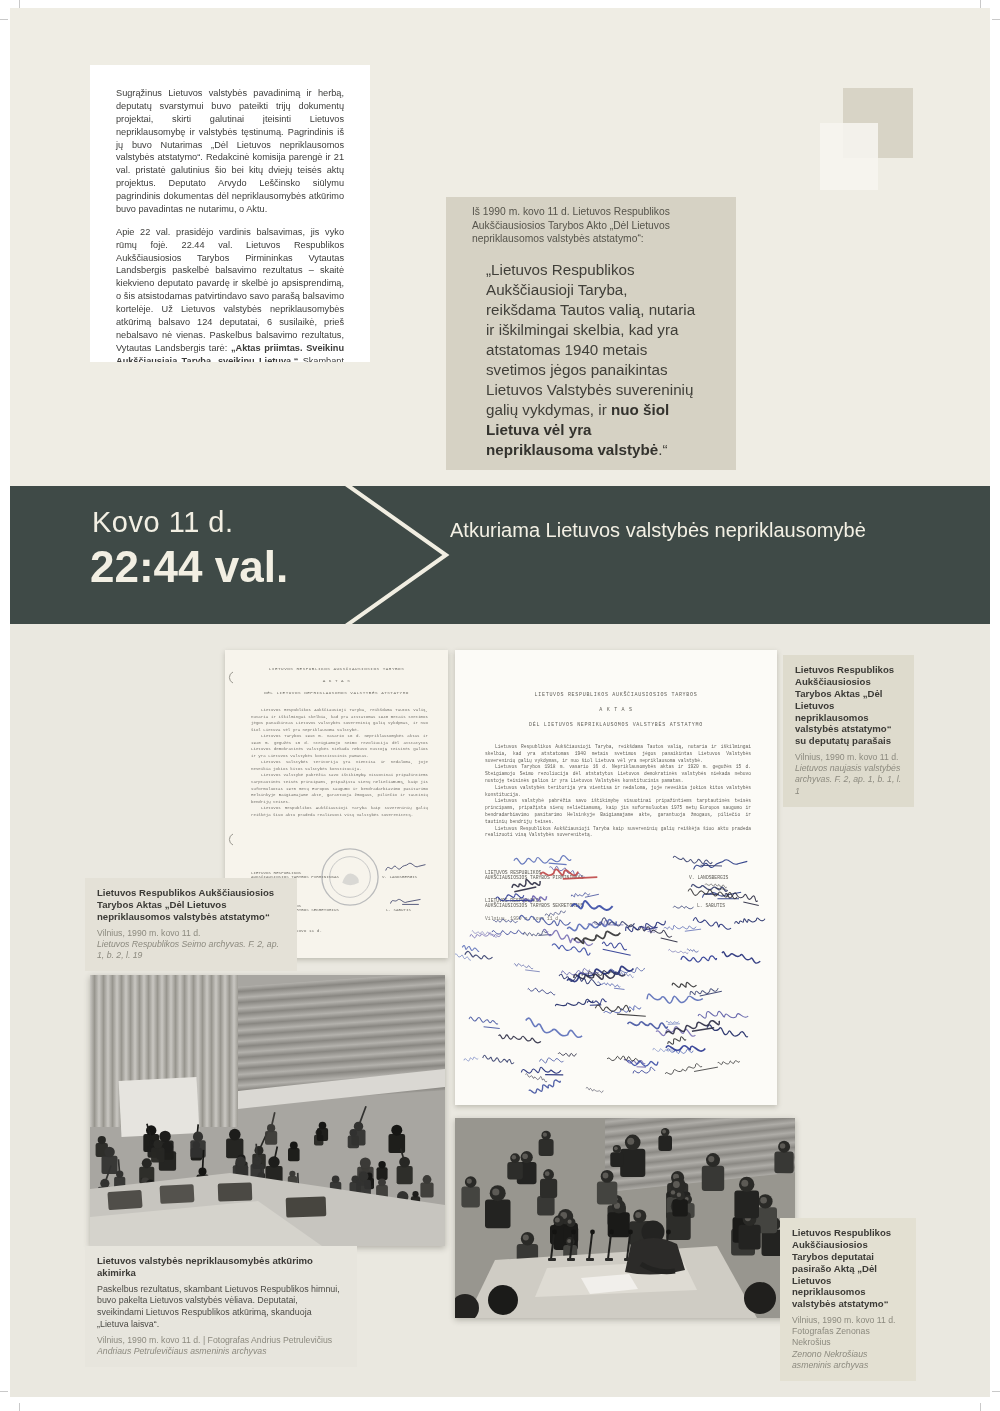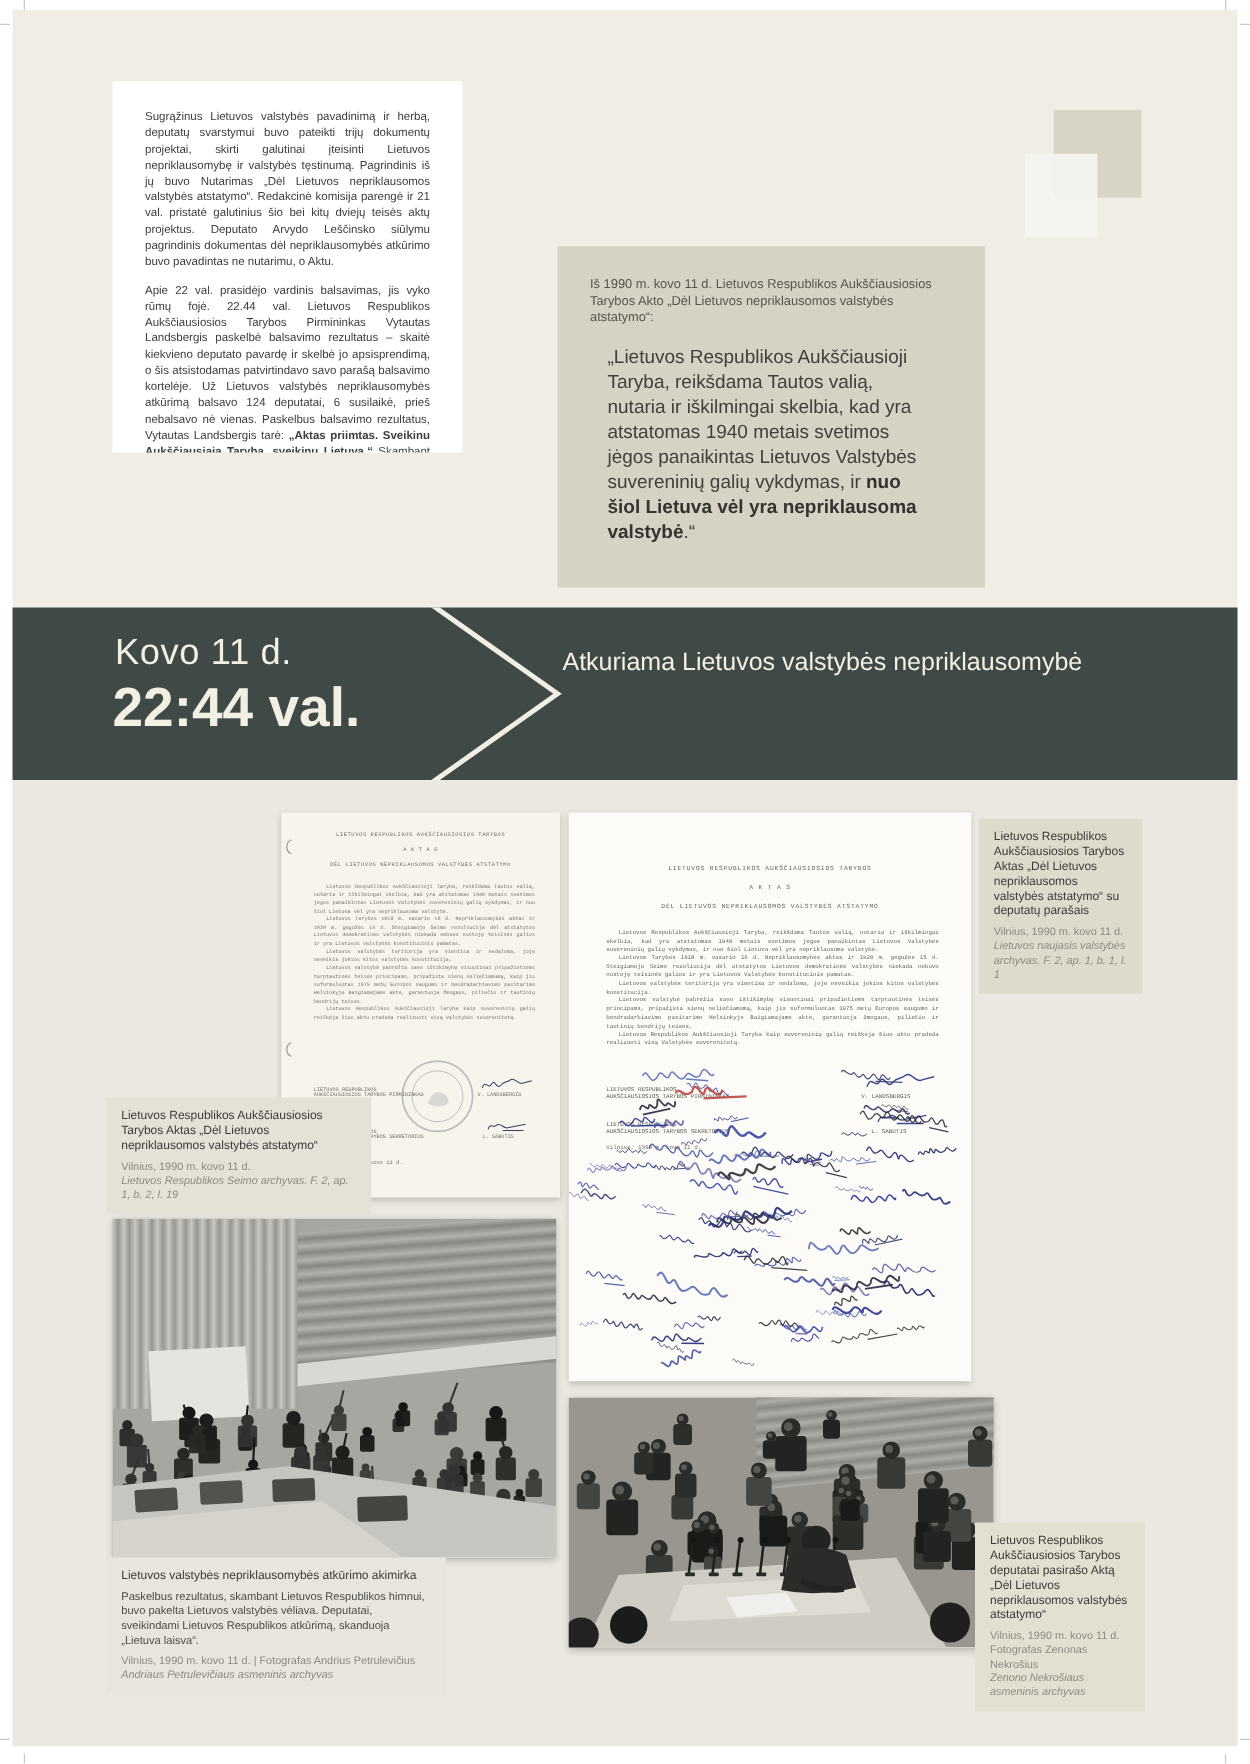--- a/index.html
+++ b/index.html
@@ -17,22 +17,22 @@
   
   .sq1{position:absolute;left:843px;top:88px;width:70px;height:70px;background:#d8d4c6;}
   .sq2{position:absolute;left:820px;top:123px;width:58px;height:67px;background:#f6f4ee;opacity:.9;}
   
   .intro-box{position:absolute;left:90px;top:65px;width:280px;height:297px;background:#ffffff;
              padding:22px 26px;box-sizing:border-box;overflow:hidden;z-index:3;}
   .intro-box p{margin:0;font-size:9.2px;line-height:1.4;text-align:justify;color:#3d3d3b;}
   .intro-box p + p{margin-top:10px;}
   .intro-box b{font-weight:700;}
   
-  .quote-box{position:absolute;left:446px;top:197px;width:342px;height:273px;background:#d6d2c4;
-             padding:24px 26px;box-sizing:border-box;overflow:hidden;z-index:3;}
+  .quote-box{position:absolute;left:446px;top:197px;width:290px;height:273px;background:#d6d2c4;
+             padding:8px 26px;box-sizing:border-box;overflow:hidden;z-index:3;}
   .quote-source{font-size:10.3px;line-height:1.32;color:#56544b;margin:0 0 12px;}
   .quote-body{font-size:15.2px;line-height:1.32;color:#403f39;margin:14px;}
   .quote-body b{font-weight:700;color:#34332e;}
   
   .doc{position:absolute;background:#f7f4ec;box-shadow:0 2px 5px rgba(60,55,40,.25);z-index:4;
        font-family:"Liberation Mono","DejaVu Sans Mono",monospace;color:#73716b;}
   .doc1{left:225px;top:650px;width:223px;height:308px;}
   .doc2{left:455px;top:650px;width:322px;height:455px;background:#fcfbf7;}
   .tw-head{text-align:center;letter-spacing:.5px;color:#6e6c65;}
   .doc1 .tw-head{margin-top:16px;font-size:4.3px;}
@@ -47,21 +47,21 @@
   .doc1 .tw-row{left:26px;right:20px;font-size:4.2px;}
   .doc2 .tw-row{left:30px;right:26px;font-size:4.7px;color:#5d5b55;}
   .tw-name{text-align:left;}
   .tw-name svg{display:block;margin:0 0 1px 2px;}
   .tw-foot{position:absolute;font-size:4.4px;}
   .seal{position:absolute;left:94px;top:196px;}
   .holes{position:absolute;left:2px;top:0;}
   .sig-field{position:absolute;left:0;top:198px;z-index:2;}
   
   .cap{position:absolute;box-sizing:border-box;padding:9px 12px 10px;z-index:6;}
-  .cap-title{font-weight:400;font-size:9.6px;line-height:1.24;color:#3b3a36;margin:0 0 5px;}
+  .cap-title{font-weight:700;font-size:9.6px;line-height:1.24;color:#3b3a36;margin:0 0 5px;}
   .cap-body{font-size:8.9px;line-height:1.3;color:#4c4b46;margin:0 0 5px;}
   .cap-meta{font-size:8.7px;line-height:1.28;color:#8c8a7f;margin:0;}
   .cap-archive{font-style:italic;}
   .cap1{left:85px;top:878px;width:212px;background:#e4e1d7;}
   .cap2{left:783px;top:655px;width:131px;background:#dedbcd;}
   .cap3{left:85px;top:1246px;width:272px;background:#e7e5dd;}
   .cap4{left:780px;top:1218px;width:136px;background:#e3e0d2;}
   
   .photo{position:absolute;box-shadow:0 2px 6px rgba(50,45,35,.3);z-index:3;line-height:0;}
   .photo1{left:90px;top:975px;}

